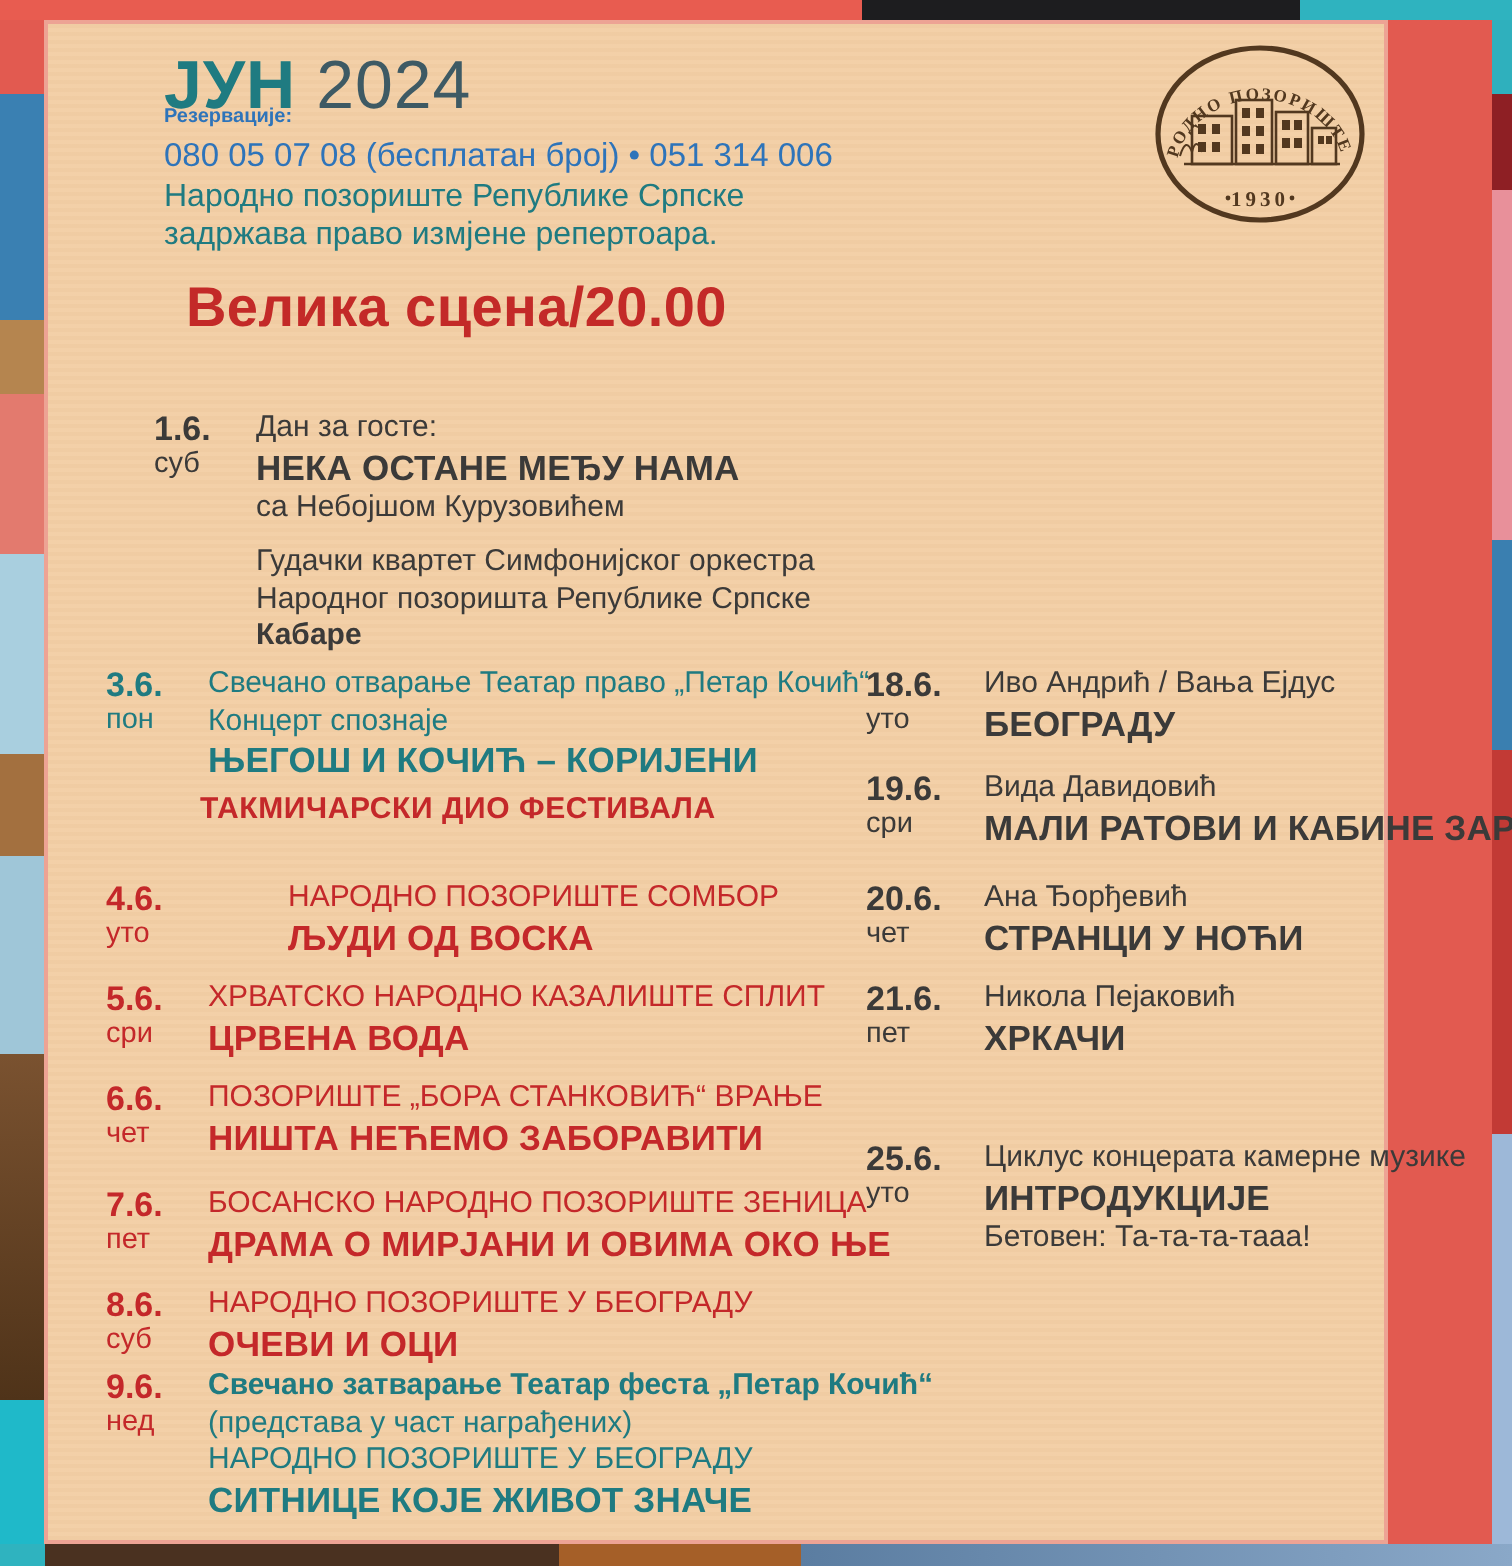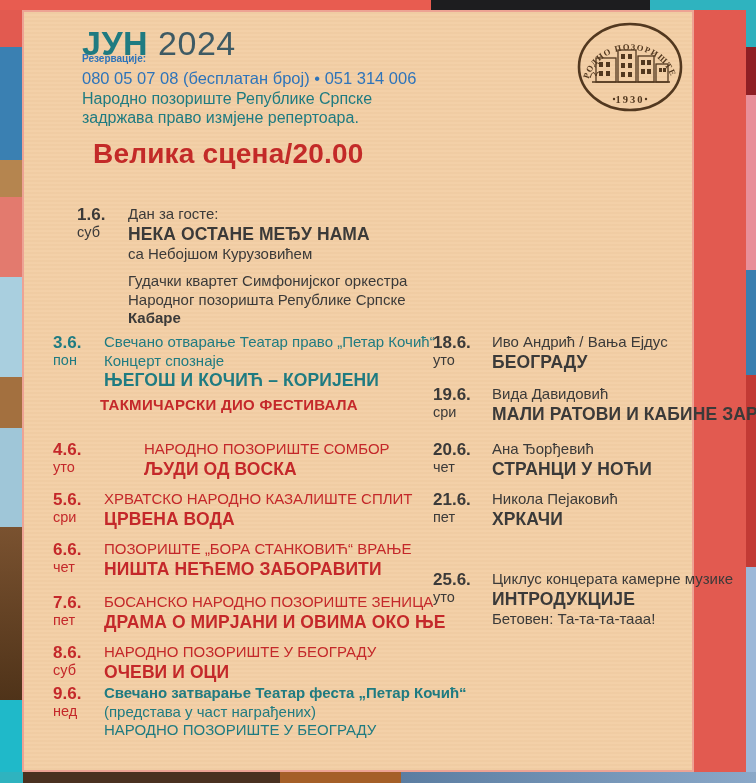--- a/index.html
+++ b/index.html
@@ -244,20 +244,21 @@
       </div>
       <div class="entry" style="left: 29px; top: 672px;">
         <div class="datecol c-red" style="width: 51px;">
           <div class="edate">9.6.</div>
           <div class="eday">нед</div>
         </div>
         <div class="lines c-teal">
           <div class="ln-b">Свечано затварање Театар феста „Петар Кочић“</div>
           <div class="ln-n">(представа у част награђених)</div>
           <div class="ln-n">НАРОДНО ПОЗОРИШТЕ У БЕОГРАДУ</div>
+          <div class="ln-t">СИТНИЦЕ КОЈЕ ЖИВОТ ЗНАЧЕ</div>
         </div>
       </div>
       <div class="entry" style="left: 409px; top: 321px;">
         <div class="datecol c-dark" style="width: 59px;">
           <div class="edate">18.6.</div>
           <div class="eday">уто</div>
         </div>
         <div class="lines c-dark">
           <div class="ln-n">Иво Андрић / Вања Ејдус</div>
           <div class="ln-t">БЕОГРАДУ</div>

